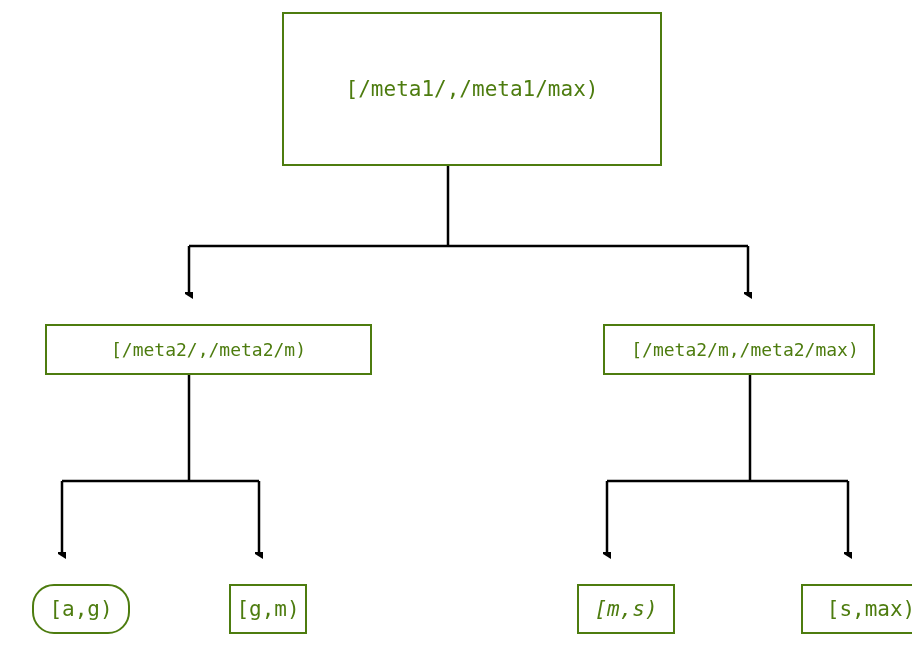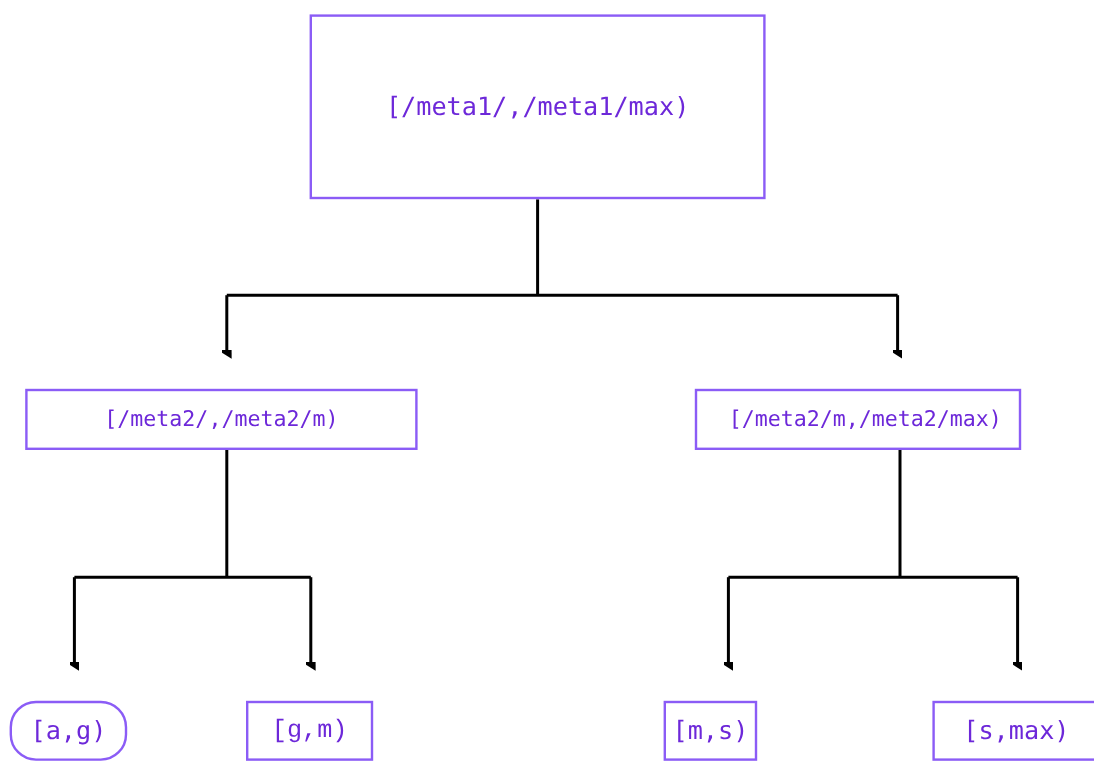--- a/index.html
+++ b/index.html
@@ -21,27 +21,28 @@
     left: 0;
     top: 0;
     width: 912px;
     height: 652px;
     pointer-events: none;
   }
   .node {
     position: absolute;
     box-sizing: border-box;
     background: #ffffff;
-    border: 2px solid #8b5cf6;
+    border: 2px solid #4d7c0f;
     display: flex;
     align-items: center;
     justify-content: center;
-    color: #6d28d9;
+    color: #4d7c0f;
     white-space: pre;
     letter-spacing: 0px;
+    margin-left: 24px;
   }
   .node-label {
     display: block;
     line-height: 1;
   }
   
   .node-root {
     left: 258px;
     top: 12px;
     width: 380px;
@@ -56,22 +57,22 @@
   }
   .node-mid-left  { left: 21px;  width: 327px; }
   .node-mid-right { left: 579px; width: 272px; padding-left: 12px; }
   
   .node-leaf {
     top: 584px;
     height: 50px;
     font-size: 21px;
   }
   .node-leaf-1 { left: 8px;   width: 98px; border-radius: 22px;  }
-  .node-leaf-2 { left: 205px; width: 106px; font-family: Liberation Mono, monospace;  }
-  .node-leaf-3 { left: 553px; width: 78px;  }
+  .node-leaf-2 { left: 205px; width: 78px;  }
+  .node-leaf-3 { left: 553px; width: 98px; font-style: italic;  }
   .node-leaf-4 { left: 777px; width: 140px; }
 </style>
 </head>
 <body>
 
 <div id="canvas">
 
   <svg id="connectors" viewBox="0 0 912 652">
     <defs>
       <marker id="arrowhead" markerWidth="8" markerHeight="8" refX="0" refY="4" orient="auto" markerUnits="userSpaceOnUse">

